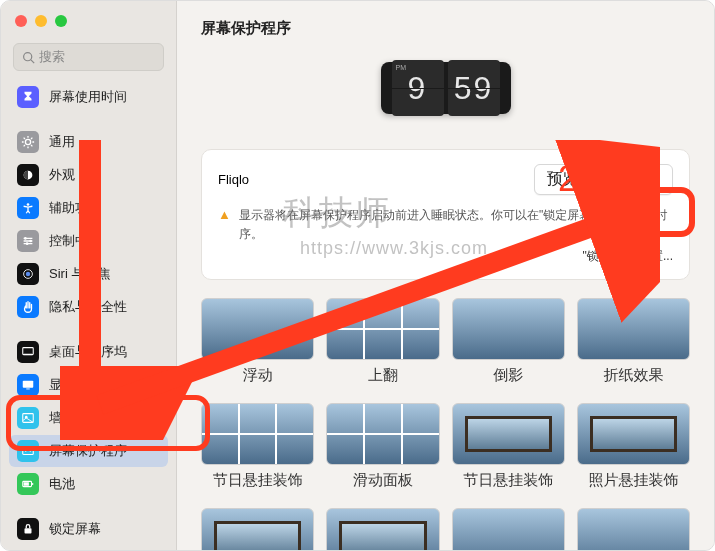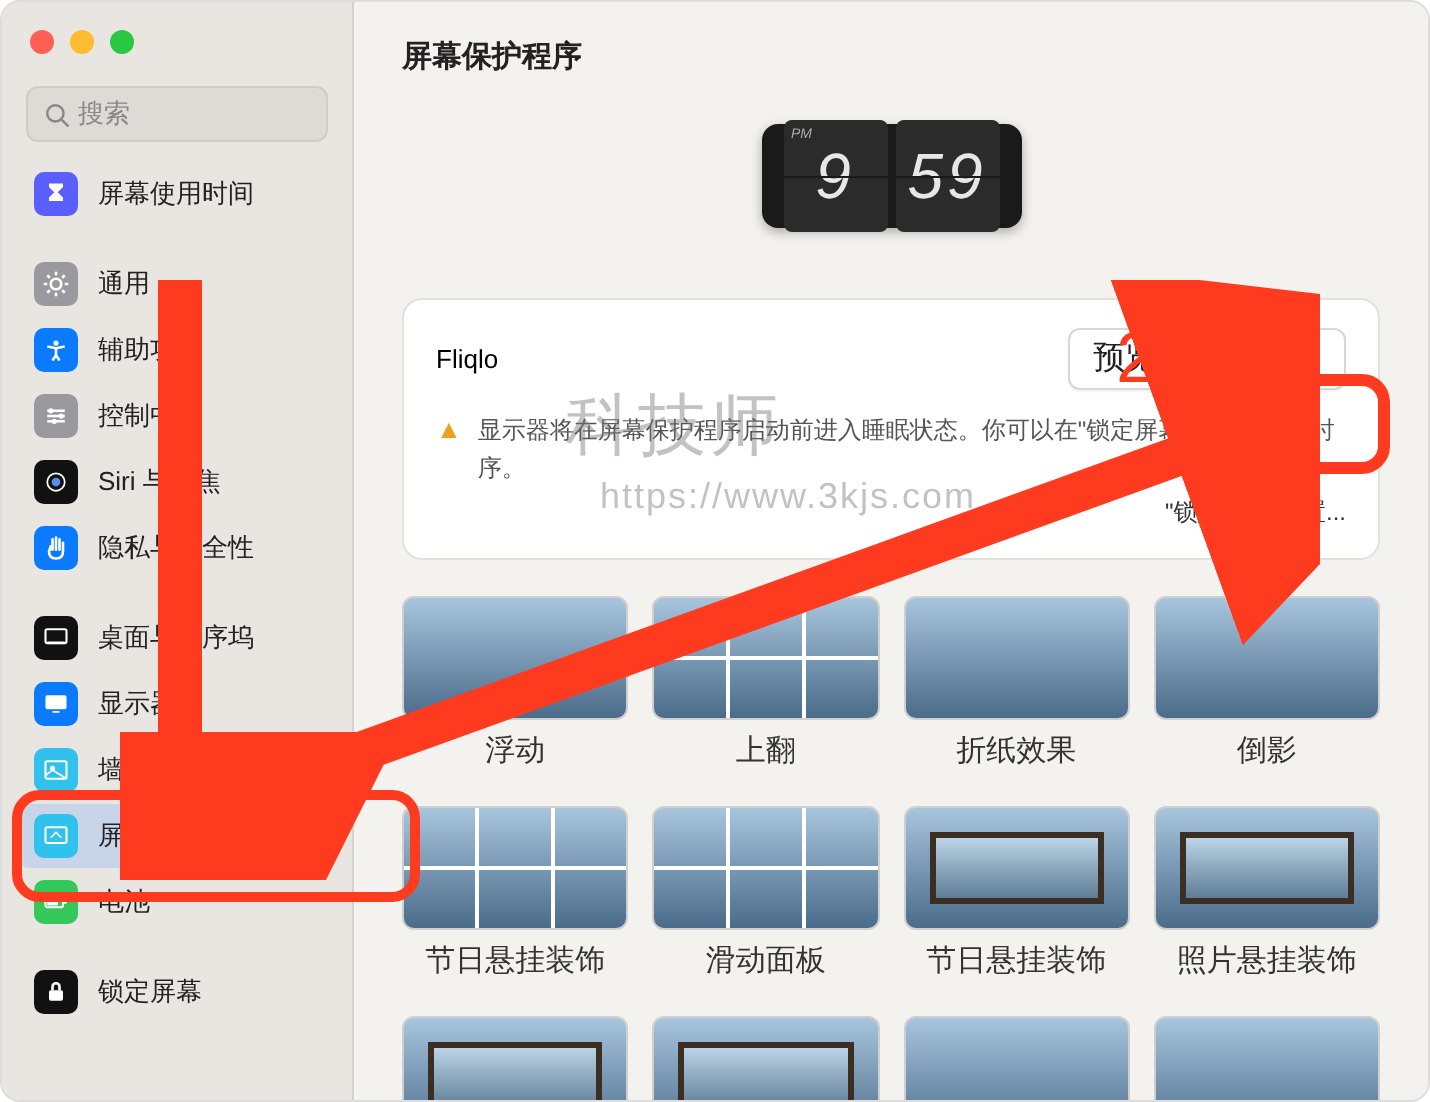--- a/index.html
+++ b/index.html
@@ -13,21 +13,21 @@
 .search svg { margin-right: 4px; }
 .navlist { flex: 1; overflow-y: auto; padding: 0 8px; }
 .navitem { display: flex; align-items: center; gap: 10px; padding: 5px 8px; border-radius: 6px; font-size: 13px; color: #222; margin-bottom: 1px; cursor: default; }
 .navitem.sel { background: #c8d4e8; }
 .navicon { width: 22px; height: 22px; border-radius: 5px; display: flex; align-items: center; justify-content: center; flex-shrink: 0; }
 .navicon svg { width: 14px; height: 14px; }
 .main { flex: 1; background: #f4f2ef; display: flex; flex-direction: column; }
 .titlebar { padding: 18px 24px 14px; font-size: 15px; font-weight: 600; color: #222; }
 .content { flex: 1; overflow-y: auto; padding: 0 24px 10px; }
 .preview { display: flex; justify-content: center; padding: 10px 0 20px; }
-.clock { width: 130px; height: 52px; background: #1a1a1a; border-radius: 8px; padding: 6px; display: flex; gap: 4px; align-items: center; justify-content: center; box-shadow: 0 2px 6px rgba(0,0,0,.3); font-style: italic; }
+.clock { width: 130px; height: 52px; background: #1a1a1a; border-radius: 8px; padding: 6px; display: flex; gap: 4px; align-items: center; justify-content: center; box-shadow: 0 2px 6px rgba(0,0,0,.3); }
 .flip { width: 52px; height: 56px; background: #2b2b2b; border-radius: 4px; color: #e7e7e7; font-size: 32px; font-weight: 500; display: flex; align-items: center; justify-content: center; position: relative; font-family: Helvetica, Arial; letter-spacing: 2px; }
 .flip::before { content:""; position:absolute; left:0; right:0; top:50%; height:1px; background:#1a1a1a; }
 .flip .ampm { position: absolute; top: 4px; left: 4px; font-size: 7px; color: #aaa; letter-spacing: 0; }
 .card { background: #fff; border-radius: 10px; border: 1px solid #e4e1dd; padding: 14px 16px; margin-bottom: 18px; margin-top: 15px; }
 .card-head { display: flex; align-items: center; gap: 10px; }
 .card-title { font-size: 13px; font-weight: 500; flex: 1; }
 .btn { background: #fff; border: 1px solid #d7d7d7; border-radius: 6px; padding: 4px 12px; font-size: 16px; color: #222; box-shadow: 0 1px 1px rgba(0,0,0,.05); }
 .card-note { margin-top: 10px; display: flex; align-items: baseline; gap: 8px; font-size: 12px; color: #555; line-height: 1.6; }
 .warn { color: #f0a020; font-size: 13px; }
 .settings-link { margin-top: 4px; text-align: right; font-size: 12px; color: #333; }
@@ -80,20 +80,29 @@
         <div class="navitem">
           <div class="navicon" style="background:#9a9a9e">
             <svg viewBox="0 0 16 16">
               <circle cx="8" cy="8" r="3" fill="none" stroke="#fff" stroke-width="1.5"></circle>
               <path d="M8 1v2M8 13v2M1 8h2M13 8h2M3 3l1.5 1.5M11.5 11.5L13 13M13 3l-1.5 1.5M4.5 11.5L3 13" stroke="#fff" stroke-width="1.5"></path>
             </svg>
           </div>
           <span>通用</span>
         </div>
         <div class="navitem">
+          <div class="navicon" style="background:#111">
+            <svg viewBox="0 0 16 16">
+              <circle cx="8" cy="8" r="5" fill="#fff"></circle>
+              <path d="M8 3a5 5 0 000 10V3z" fill="#444"></path>
+            </svg>
+          </div>
+          <span>外观</span>
+        </div>
+        <div class="navitem">
           <div class="navicon" style="background:#0a7aff">
             <svg viewBox="0 0 16 16">
               <circle cx="8" cy="4" r="1.5" fill="#fff"></circle>
               <path d="M3 6l5 1 5-1M8 7v4M6 14l2-3 2 3" stroke="#fff" stroke-width="1.5" fill="none"></path>
             </svg>
           </div>
           <span>辅助功能</span>
         </div>
         <div class="navitem">
           <div class="navicon" style="background:#9a9a9e">
@@ -215,25 +224,25 @@
           <div class="thumb">
             <div class="thumb-img single"></div>
             <div class="thumb-label">浮动</div>
           </div>
           <div class="thumb">
             <div class="thumb-img collage"></div>
             <div class="thumb-label">上翻</div>
           </div>
           <div class="thumb">
             <div class="thumb-img single"></div>
+            <div class="thumb-label">倒影</div>
+          </div>
+          <div class="thumb">
+            <div class="thumb-img single"></div>
             <div class="thumb-label">折纸效果</div>
-          </div>
-          <div class="thumb">
-            <div class="thumb-img single"></div>
-            <div class="thumb-label">倒影</div>
           </div>
           <div class="thumb">
             <div class="thumb-img collage"></div>
             <div class="thumb-label">节日悬挂装饰</div>
           </div>
           <div class="thumb">
             <div class="thumb-img collage"></div>
             <div class="thumb-label">滑动面板</div>
           </div>
           <div class="thumb">

